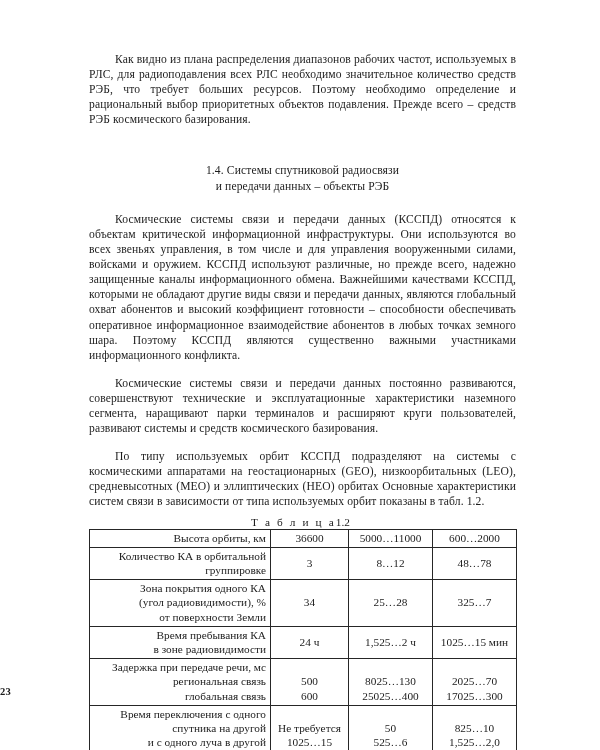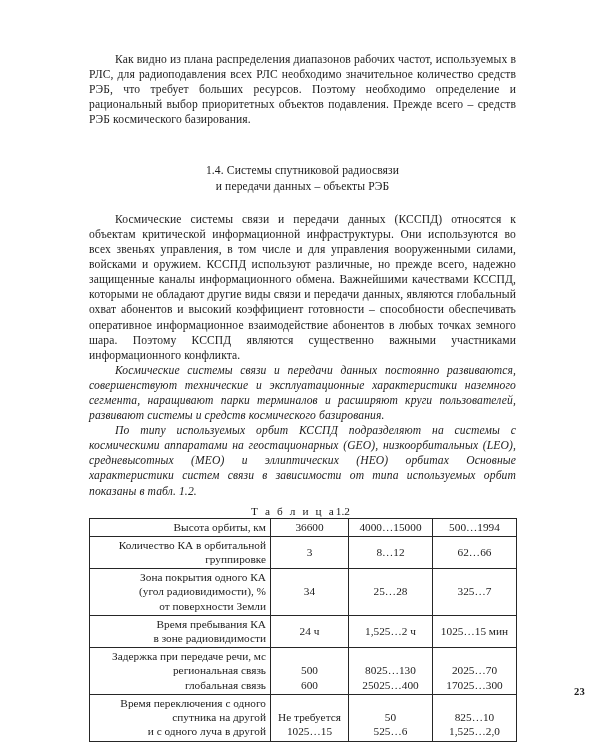--- a/index.html
+++ b/index.html
@@ -27,21 +27,21 @@
   p.body-par {
     margin: 0;
     font-size: 11.6px;
     line-height: 15.1px;
     text-align: justify;
     text-indent: 26px;
     hyphens: manual;
     -webkit-hyphens: manual;
     letter-spacing: 0.01em;
   }
-  p.body-par + p.body-par { margin-top: 0; font-style: italic; }
+  p.body-par + p.body-par { margin-top: 13px; }
 
   .section-heading {
     margin: 20px 0 18px 0;
     font-size: 11.6px;
     font-weight: normal;
     line-height: 15.2px;
     text-align: center;
     letter-spacing: 0.01em;
   }
   .section-heading .line2 { display: block; }
@@ -80,21 +80,21 @@
   .hdr td { text-align: center; }
   .lbl { text-align: right; padding-left: 5px; }
   .val { text-align: center; }
   .multi { white-space: pre-line; }
 
   .page-number {
     position: absolute;
     left: 0;
     right: 15px;
     top: 686px;
-    text-align: right;
+    text-align: left;
     font-size: 10.6px;
     font-weight: bold;
     letter-spacing: 0.02em;
   }
 </style>
 </head>
 <body>
 
 <div class="page">
 
@@ -120,30 +120,30 @@
       <col class="c0">
         <col class="c1">
         <col class="c2">
         <col class="c3">
     </colgroup>
     <tbody>
 
       <tr>
         <td class="lbl multi">Высота орбиты, км</td>
         <td class="val multi">36600</td>
-        <td class="val multi">4000…15000</td>
-        <td class="val multi">500…1994</td>
+        <td class="val multi">5000…11000</td>
+        <td class="val multi">600…2000</td>
       </tr>
 
       <tr>
         <td class="lbl multi">Количество КА в орбитальной
 группировке</td>
         <td class="val multi">3</td>
         <td class="val multi">8…12</td>
-        <td class="val multi">62…66</td>
+        <td class="val multi">48…78</td>
       </tr>
 
       <tr>
         <td class="lbl multi">Зона покрытия одного КА
 (угол радиовидимости), %
 от поверхности Земли</td>
         <td class="val multi">34</td>
         <td class="val multi">25…28</td>
         <td class="val multi">325…7</td>
       </tr>

